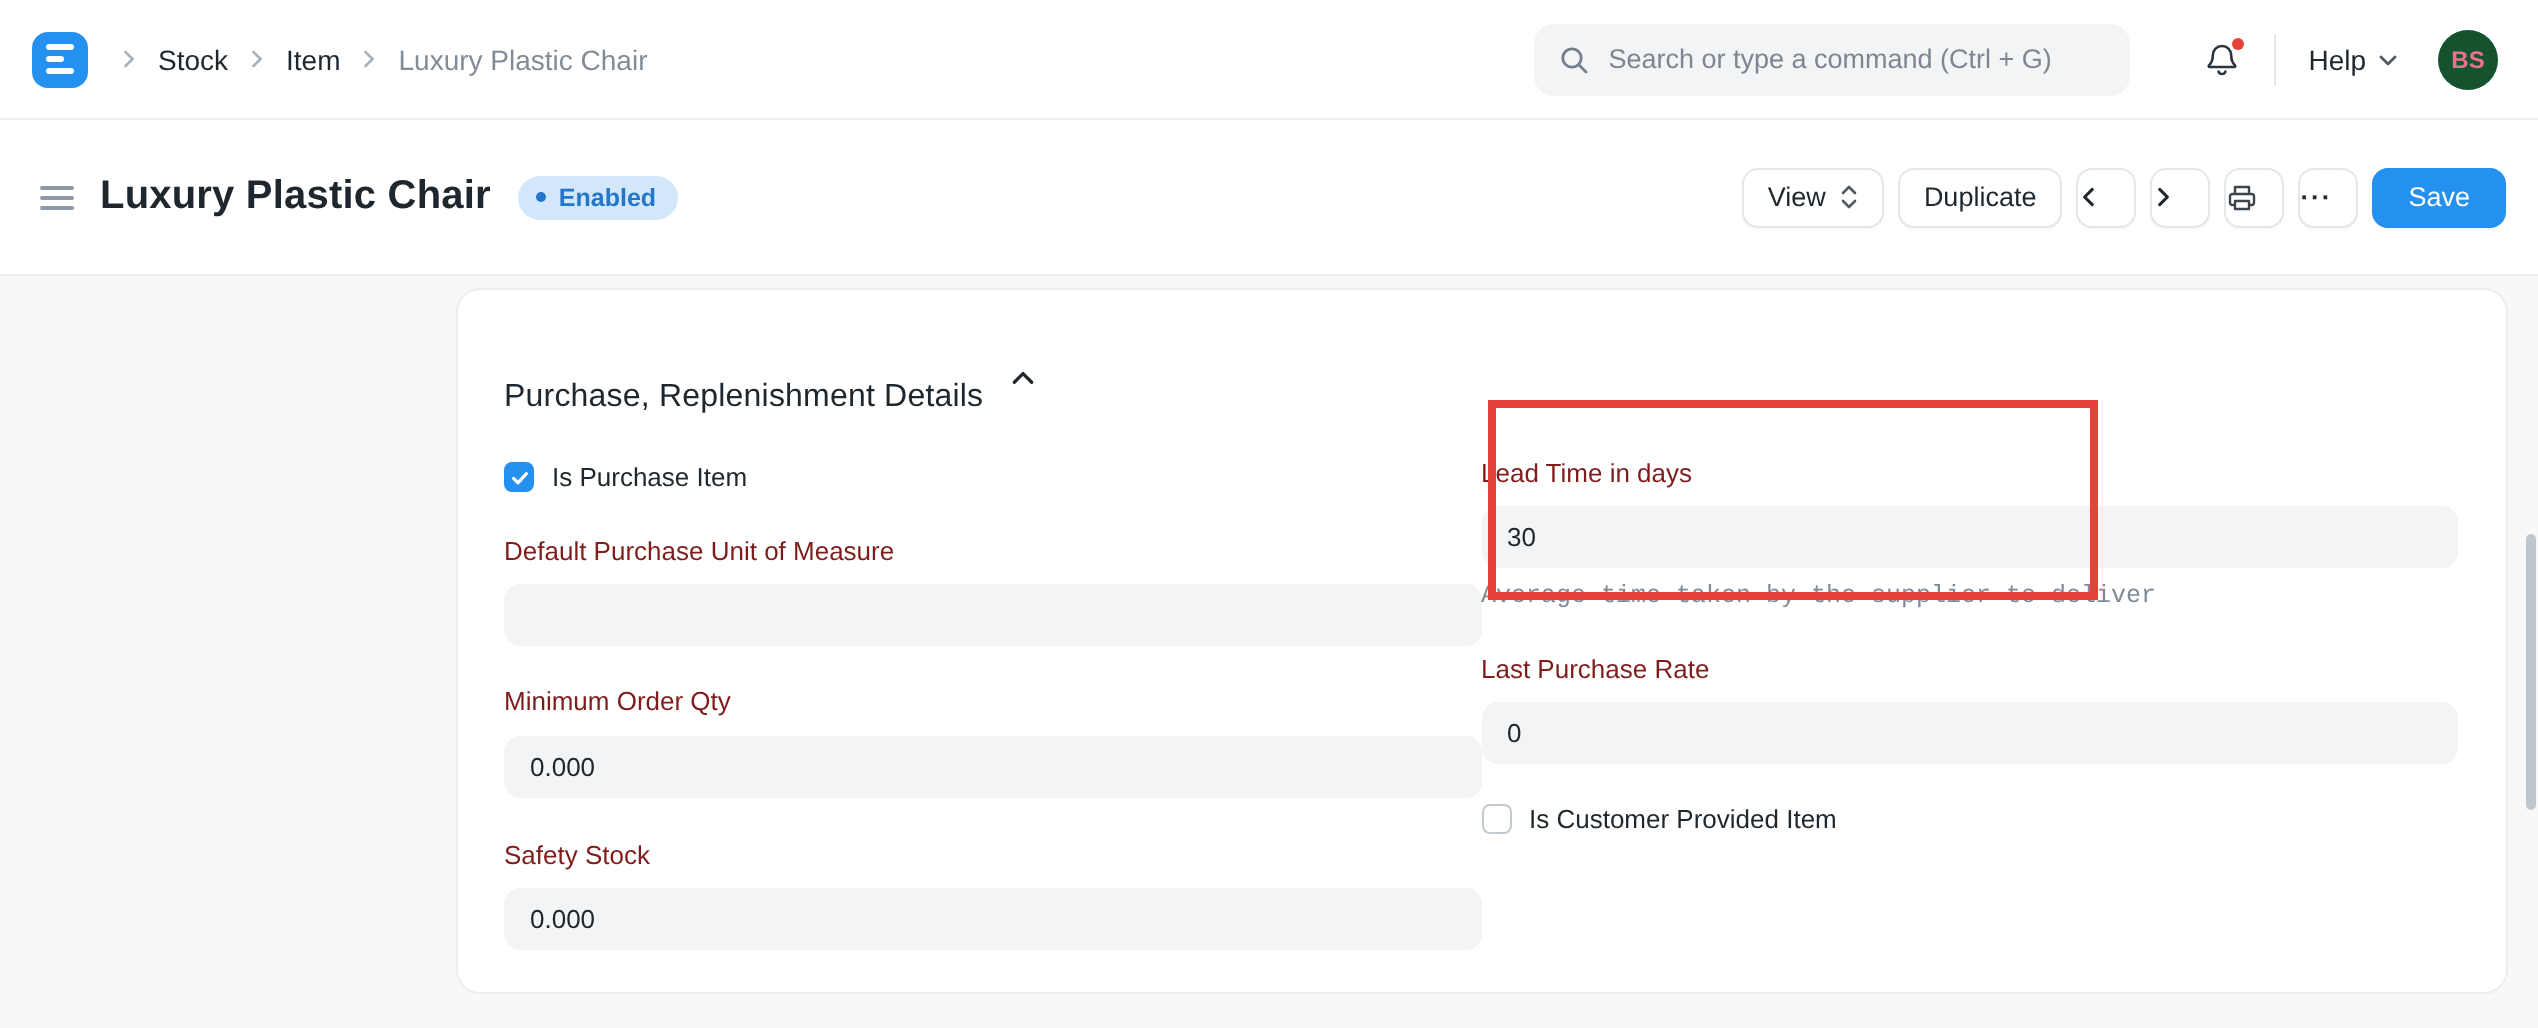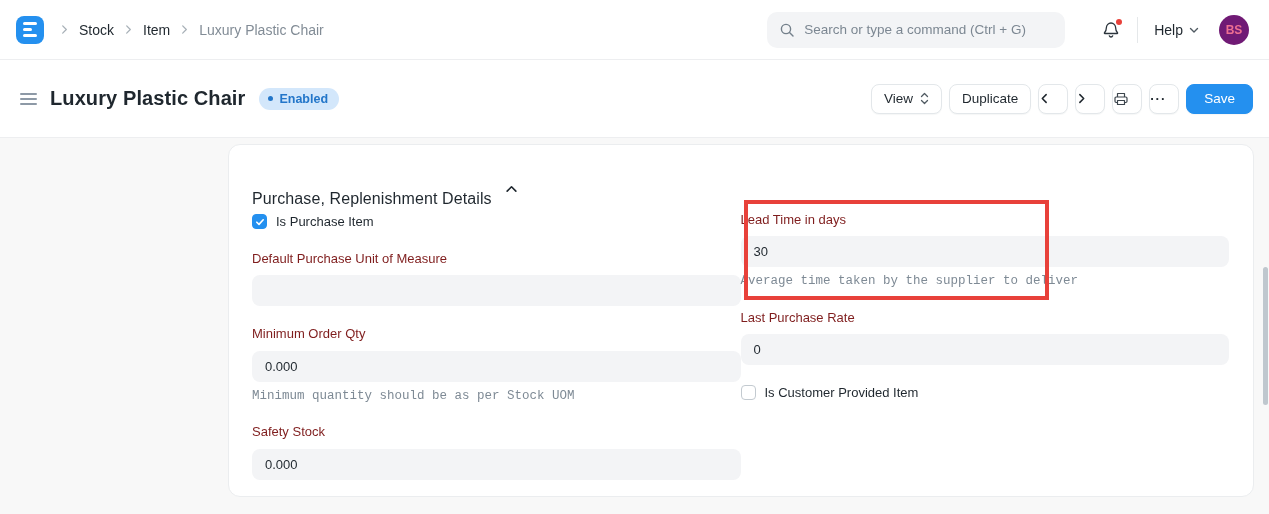--- a/index.html
+++ b/index.html
@@ -14,21 +14,21 @@
   .breadcrumb { display:flex; align-items:center; gap:10px; margin-left:16px; font-size:14px; }
   .crumb { color:#1f272e; cursor:pointer; }
   .crumb.current { color:#828c96; cursor:default; }
   .chev { display:flex; align-items:center; }
   .searchbox { margin-left:auto; width:298px; height:36px; background:#f3f4f6; border-radius:10px; display:flex; align-items:center; gap:9px; padding:0 12px; cursor:text; }
   .searchbox .ph { font-size:13.5px; color:#7c8792; white-space:nowrap; }
   .bellwrap { position:relative; margin-left:36px; cursor:pointer; display:flex; }
   .belldot { position:absolute; top:-1px; right:-1px; width:6px; height:6px; border-radius:50%; background:#e8413a; }
   .navdivider { width:1px; height:26px; background:#e5e8ea; margin:0 16px; }
   .helpmenu { display:flex; align-items:center; gap:6px; font-size:14px; color:#1f272e; cursor:pointer; }
-  .avatar { width:30px; height:30px; border-radius:50%; background:#701a75; color:#ed6f92; font-size:12px; font-weight:bold; display:flex; align-items:center; justify-content:center; margin-left:20px; cursor:pointer; }
+  .avatar { width:30px; height:30px; border-radius:50%; background:#14532d; color:#ed6f92; font-size:12px; font-weight:bold; display:flex; align-items:center; justify-content:center; margin-left:20px; cursor:pointer; }
 
   
   .pagehead { height:78px; background:#fff; border-bottom:1px solid #edeef0; display:flex; align-items:center; padding:0 16px; }
   .hamburger { display:flex; flex-direction:column; gap:3px; margin-left:2px; cursor:pointer; padding:4px 2px; }
   .hamburger .hbar { width:17px; height:2px; background:#8d99a6; border-radius:1px; }
   .pagetitle { font-size:20px; font-weight:bold; margin-left:11px; letter-spacing:.1px; }
   .badge { display:flex; align-items:center; gap:6px; margin-left:14px; background:#d3e7fb; border-radius:99px; padding:4px 11px 4px 9px;font-weight:bold; }
   .badge .dot { width:5px; height:5px; border-radius:50%; background:#2376c9; }
   .badge .txt { font-size:12.5px; color:#2376c9; }
   .headbtns { margin-left:auto; display:flex; align-items:center; gap:7px; }
@@ -36,21 +36,21 @@
   .btn.iconbtn { width:30px; padding:0; }
   .btn.primary { background:#2490ef; border-color:#2490ef; color:#fff; padding:0 17px; }
   .dots { letter-spacing:1px; font-weight:bold; color:#1f272e; font-size:13px; line-height:1; }
 
   
   .content { padding-top:6px; }
   .card { margin-left:228px; width:1026px; height:353px; background:#fff; border:1px solid #ebedef; border-radius:12px; padding:26px 24px 0 23px; position:relative; }
   .sectionhead { display:flex; align-items:center; gap:11px; }
   .sectiontitle { font-size:16px; font-weight:normal; letter-spacing:.1px;margin-top:19px; }
   .collapse { display:flex; cursor:pointer; padding:2px; }
-  .formgrid { display:flex; margin-top:4px; }
+  .formgrid { display:flex; margin-top:21px; }
   .col { flex:1; }
 
   .field { margin-bottom:21px; }
   .field .lbl { font-size:13px; color:#7f1d1d; margin-bottom:9px; line-height:1.1; }
   .field input { width:100%; height:31px; background:#f3f4f6; border:0; border-radius:8px; padding:0 13px; font-size:13px; color:#1f272e; font-family:"Liberation Sans",sans-serif; outline:none; }
   .field .help { font-size:12.5px; color:#7e8a95; margin-top:8px; line-height:1.1;font-family:Liberation Mono, monospace; }
 
   .cbrow { display:flex; align-items:center; gap:9px; cursor:pointer; }
   .cbrow.first { margin:2px 0 23px; }
   .cb { width:15px; height:15px; border-radius:4px; border:1px solid #c3cad0; background:#fff; display:flex; align-items:center; justify-content:center; flex:0 0 auto; }
@@ -202,21 +202,20 @@
         </div>
 
         <div class="field">
           <div class="lbl">Default Purchase Unit of Measure</div>
           <input type="text" value="" style="">
         </div>
 
         <div class="field" style="margin-bottom:22px;">
           <div class="lbl">Minimum Order Qty</div>
           <input type="text" value="0.000" style="">
-          <div class="help">Minimum quantity should be as per Stock UOM</div>
         </div>
 
         <div class="field">
           <div class="lbl">Safety Stock</div>
           <input type="text" value="0.000" style="">
         </div>
       </div>
 
       <div class="col">
 

